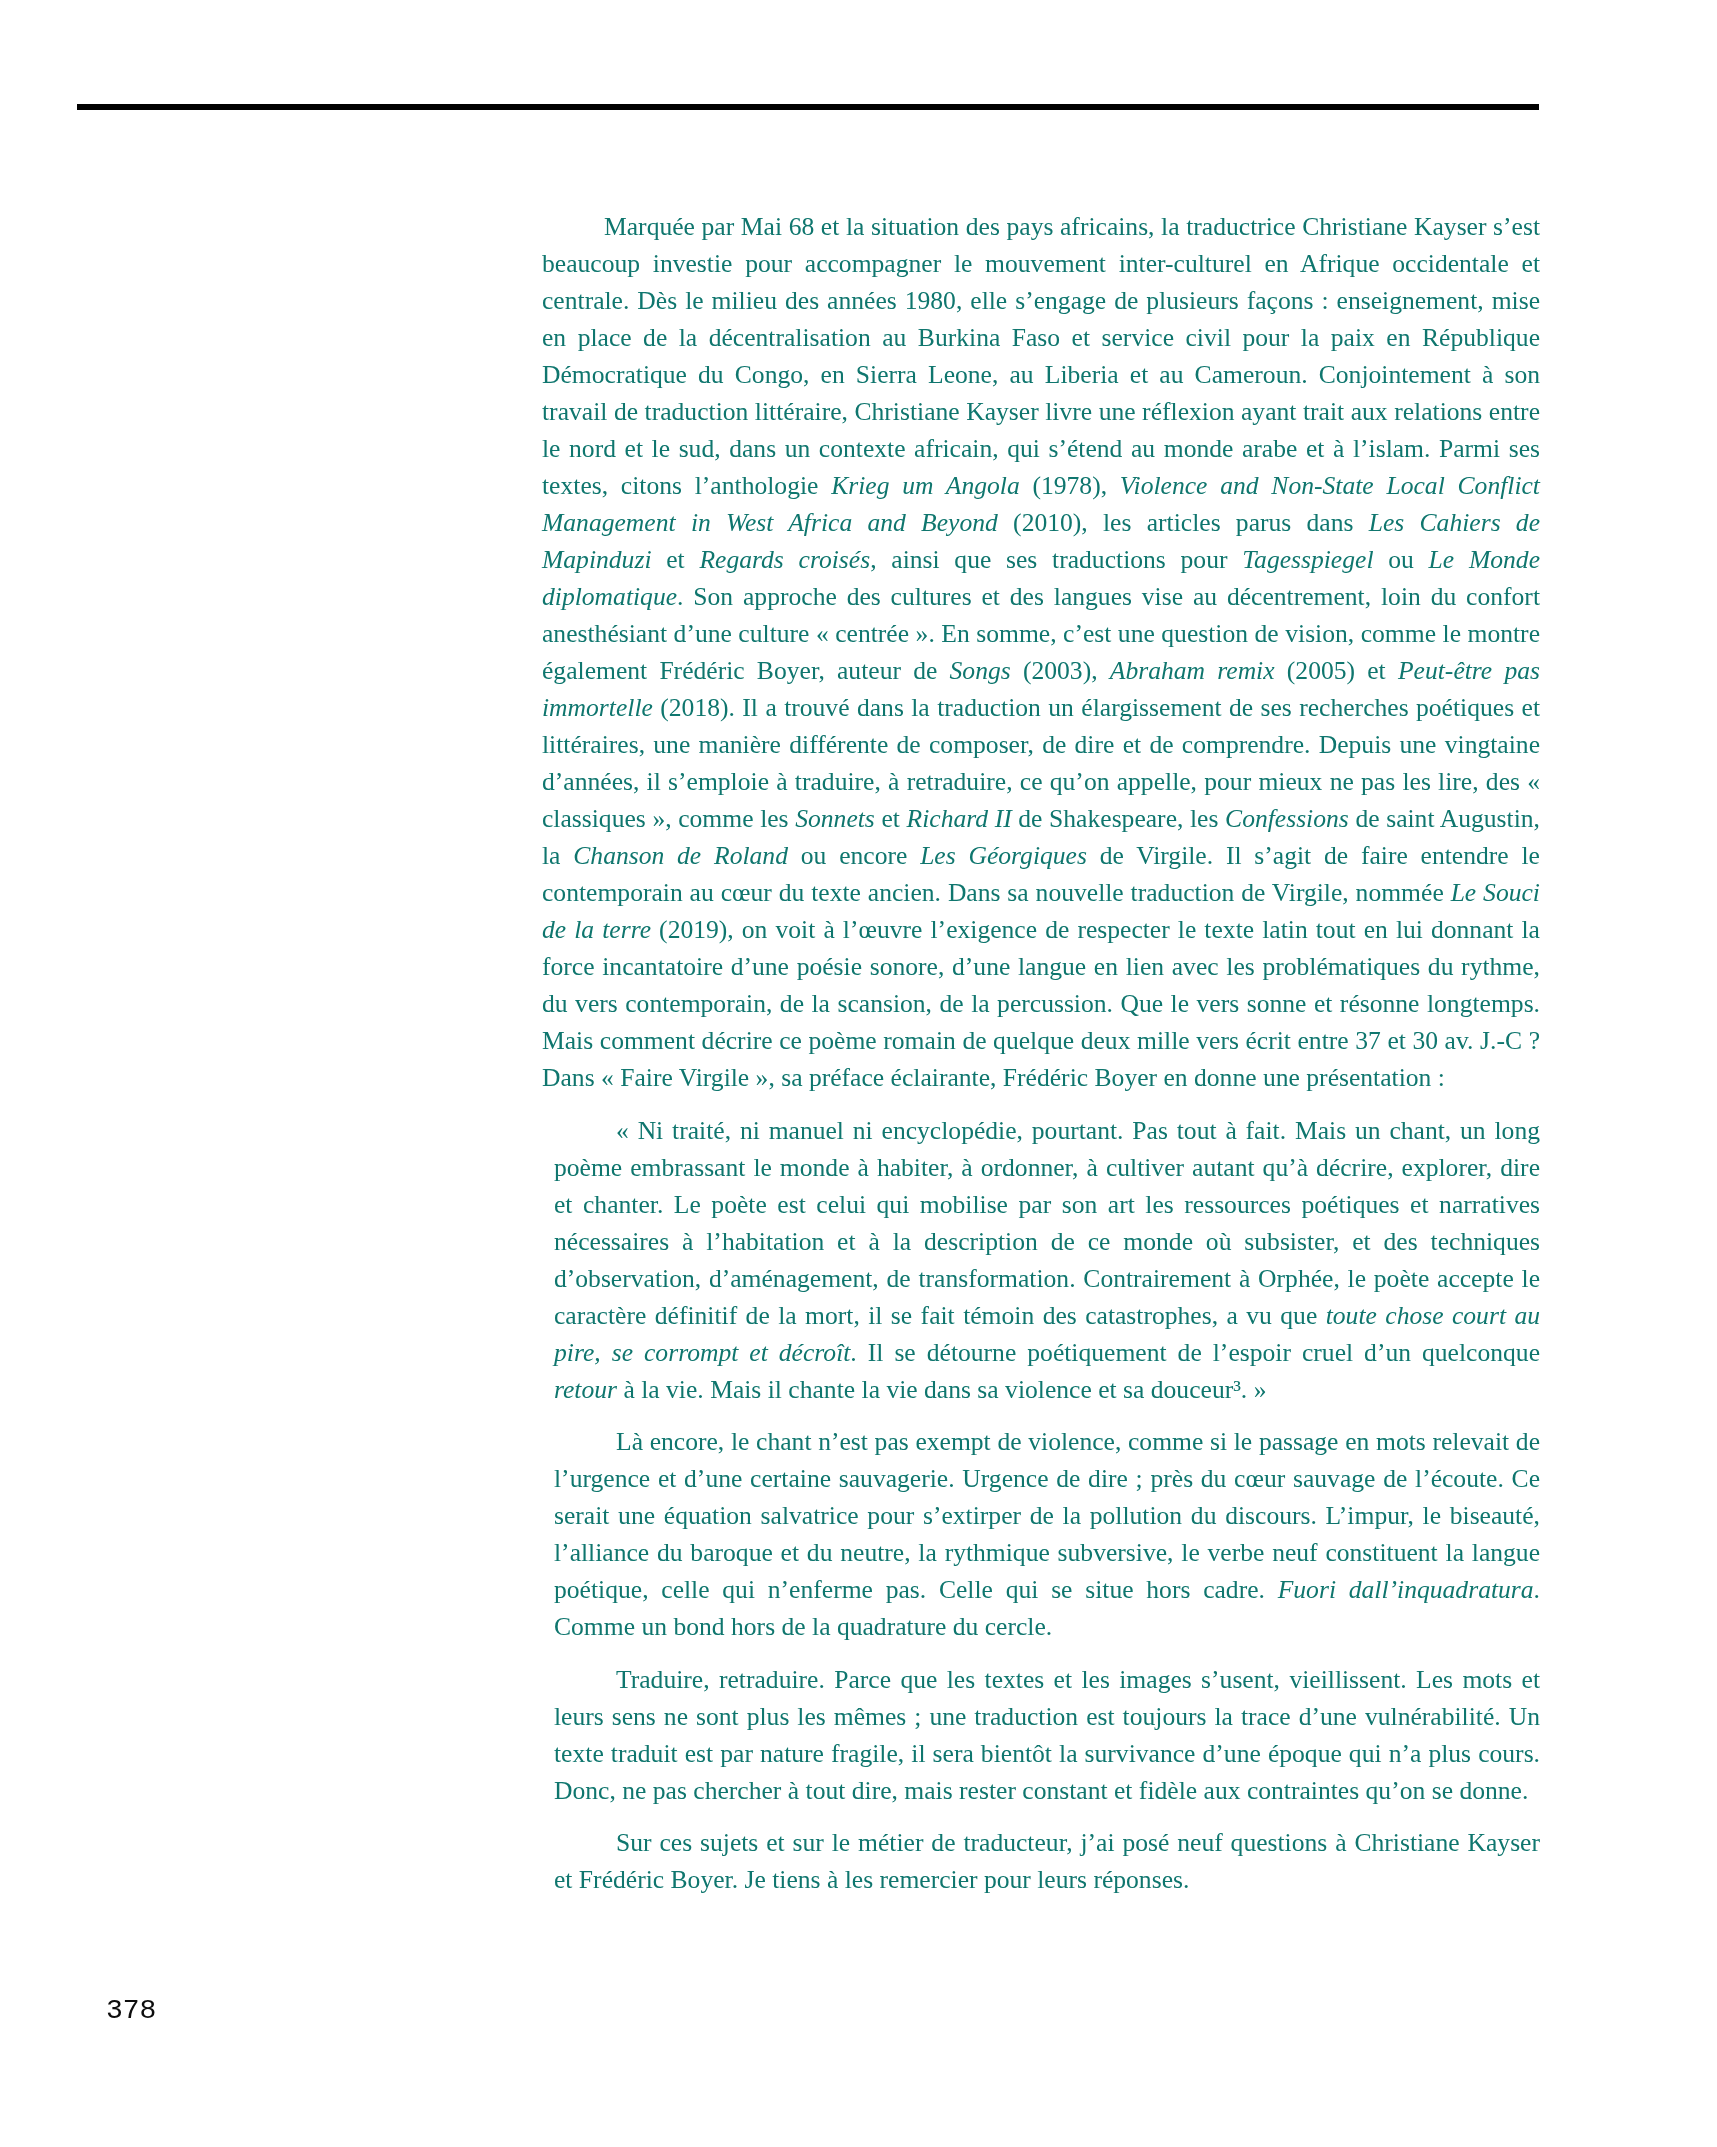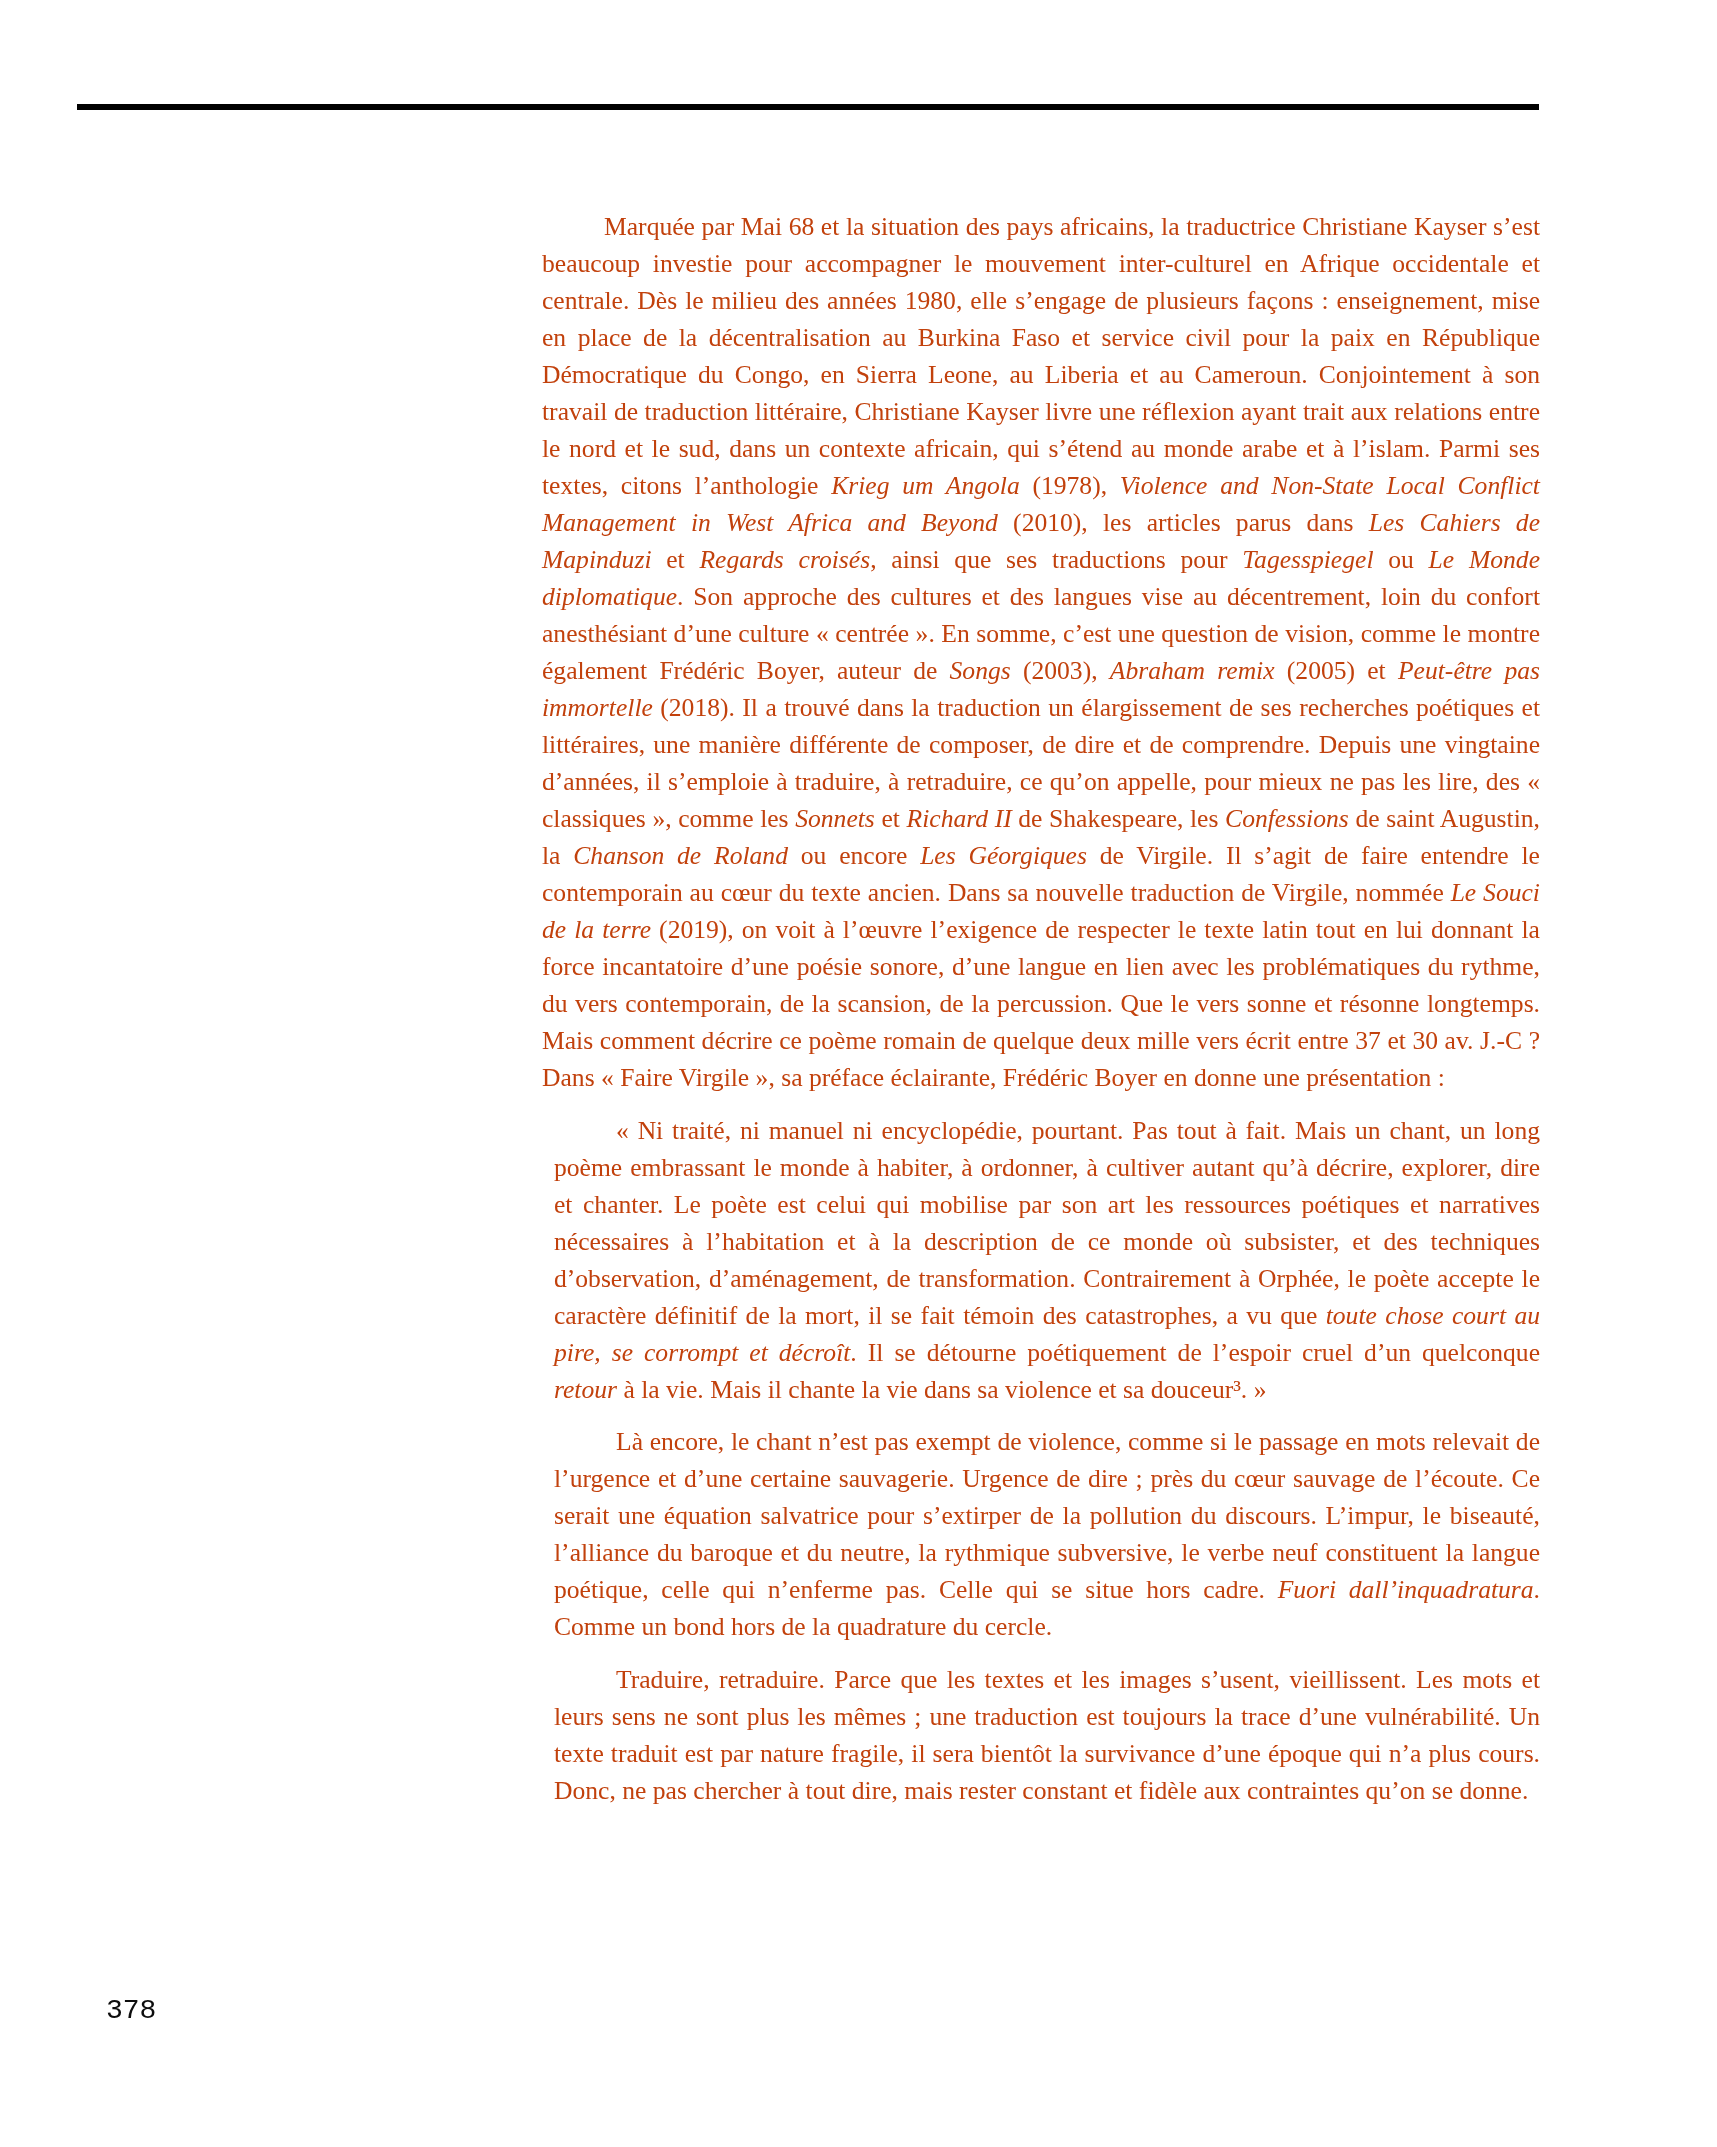--- a/index.html
+++ b/index.html
@@ -23,21 +23,21 @@
     background: #000000;
   }
   .text-block {
     position: absolute;
     left: 542px;
     top: 208px;
     width: 998px;
     font-family: "Liberation Serif", "DejaVu Serif", serif;
     font-size: 25.6px;
     line-height: 37px;
-    color: #c2410c;
+    color: #0f766e;
     text-align: justify;
     hyphens: auto;
     -webkit-hyphens: auto;
   }
   .para {
     margin: 0;
     text-indent: 62px;
     text-align: justify;
   }
   .para + .para {
@@ -66,17 +66,18 @@
 <body>
 
 <div class="page">
   <div class="top-rule"></div>
   <div class="text-block">
     <div id="paragraphs">
         <p class="para"><span>Marquée par Mai 68 et la situation des pays africains, la traductrice Christiane Kayser s’est beaucoup investie pour accompagner le mouvement inter-culturel en Afrique occidentale et centrale. Dès le milieu des années 1980, elle s’engage de plusieurs façons : enseignement, mise en place de la décentralisation au Burkina Faso et service civil pour la paix en République Démocratique du Congo, en Sierra Leone, au Liberia et au Cameroun. Conjointement à son travail de traduction littéraire, Christiane Kayser livre une réflexion ayant trait aux relations entre le nord et le sud, dans un contexte africain, qui s’étend au monde arabe et à l’islam. Parmi ses textes, citons l’anthologie </span><em>Krieg um Angola</em><span> (1978), </span><em>Violence and Non-State Local Conflict Management in West Africa and Beyond</em><span> (2010), les articles parus dans </span><em>Les Cahiers de Mapinduzi</em><span> et </span><em>Regards croisés</em><span>, ainsi que ses traductions pour </span><em>Tagesspiegel</em><span> ou </span><em>Le Monde diplomatique</em><span>. Son approche des cultures et des langues vise au décentrement, loin du confort anesthésiant d’une culture « centrée ». En somme, c’est une question de vision, comme le montre également Frédéric Boyer, auteur de </span><em>Songs</em><span> (2003), </span><em>Abraham remix</em><span> (2005) et </span><em>Peut-être pas immortelle</em><span> (2018). Il a trouvé dans la traduction un élargissement de ses recherches poétiques et littéraires, une manière différente de composer, de dire et de comprendre. Depuis une vingtaine d’années, il s’emploie à traduire, à retraduire, ce qu’on appelle, pour mieux ne pas les lire, des « classiques », comme les </span><em>Sonnets</em><span> et </span><em>Richard II</em><span> de Shakespeare, les </span><em>Confessions</em><span> de saint Augustin, la </span><em>Chanson de Roland</em><span> ou encore </span><em>Les Géorgiques</em><span> de Virgile. Il s’agit de faire entendre le contemporain au cœur du texte ancien. Dans sa nouvelle traduction de Virgile, nommée </span><em>Le Souci de la terre</em><span> (2019), on voit à l’œuvre l’exigence de respecter le texte latin tout en lui donnant la force incantatoire d’une poésie sonore, d’une langue en lien avec les problématiques du rythme, du vers contemporain, de la scansion, de la percussion. Que le vers sonne et résonne longtemps. Mais comment décrire ce poème romain de quelque deux mille vers écrit entre 37 et 30 av. J.-C ? Dans « Faire Virgile », sa préface éclairante, Frédéric Boyer en donne une présentation :</span></p>
         <p class="para"><span>« Ni traité, ni manuel ni encyclopédie, pourtant. Pas tout à fait. Mais un chant, un long poème embrassant le monde à habiter, à ordonner, à cultiver autant qu’à décrire, explorer, dire et chanter. Le poète est celui qui mobilise par son art les ressources poétiques et narratives nécessaires à l’habitation et à la description de ce monde où subsister, et des techniques d’observation, d’aménagement, de transformation. Contrairement à Orphée, le poète accepte le caractère définitif de la mort, il se fait témoin des catastrophes, a vu que </span><em>toute chose court au pire, se corrompt et décroît</em><span>. Il se détourne poétiquement de l’espoir cruel d’un quelconque </span><em>retour</em><span> à la vie. Mais il chante la vie dans sa violence et sa douceur³. »</span></p>
         <p class="para"><span>Là encore, le chant n’est pas exempt de violence, comme si le passage en mots relevait de l’urgence et d’une certaine sauvagerie. Urgence de dire ; près du cœur sauvage de l’écoute. Ce serait une équation salvatrice pour s’extirper de la pollution du discours. L’impur, le biseauté, l’alliance du baroque et du neutre, la rythmique subversive, le verbe neuf constituent la langue poétique, celle qui n’enferme pas. Celle qui se situe hors cadre. </span><em>Fuori dall’inquadratura</em><span>. Comme un bond hors de la quadrature du cercle.</span></p>
         <p class="para"><span>Traduire, retraduire. Parce que les textes et les images s’usent, vieillissent. Les mots et leurs sens ne sont plus les mêmes ; une traduction est toujours la trace d’une vulnérabilité. Un texte traduit est par nature fragile, il sera bientôt la survivance d’une époque qui n’a plus cours. Donc, ne pas chercher à tout dire, mais rester constant et fidèle aux contraintes qu’on se donne.</span></p>
+        <p class="para"><span>Sur ces sujets et sur le métier de traducteur, j’ai posé neuf questions à Christiane Kayser et Frédéric Boyer. Je tiens à les remercier pour leurs réponses.</span></p>
       </div>
   </div>
   <div class="page-number">378</div>
 </div>
 
 
 </body></html>

